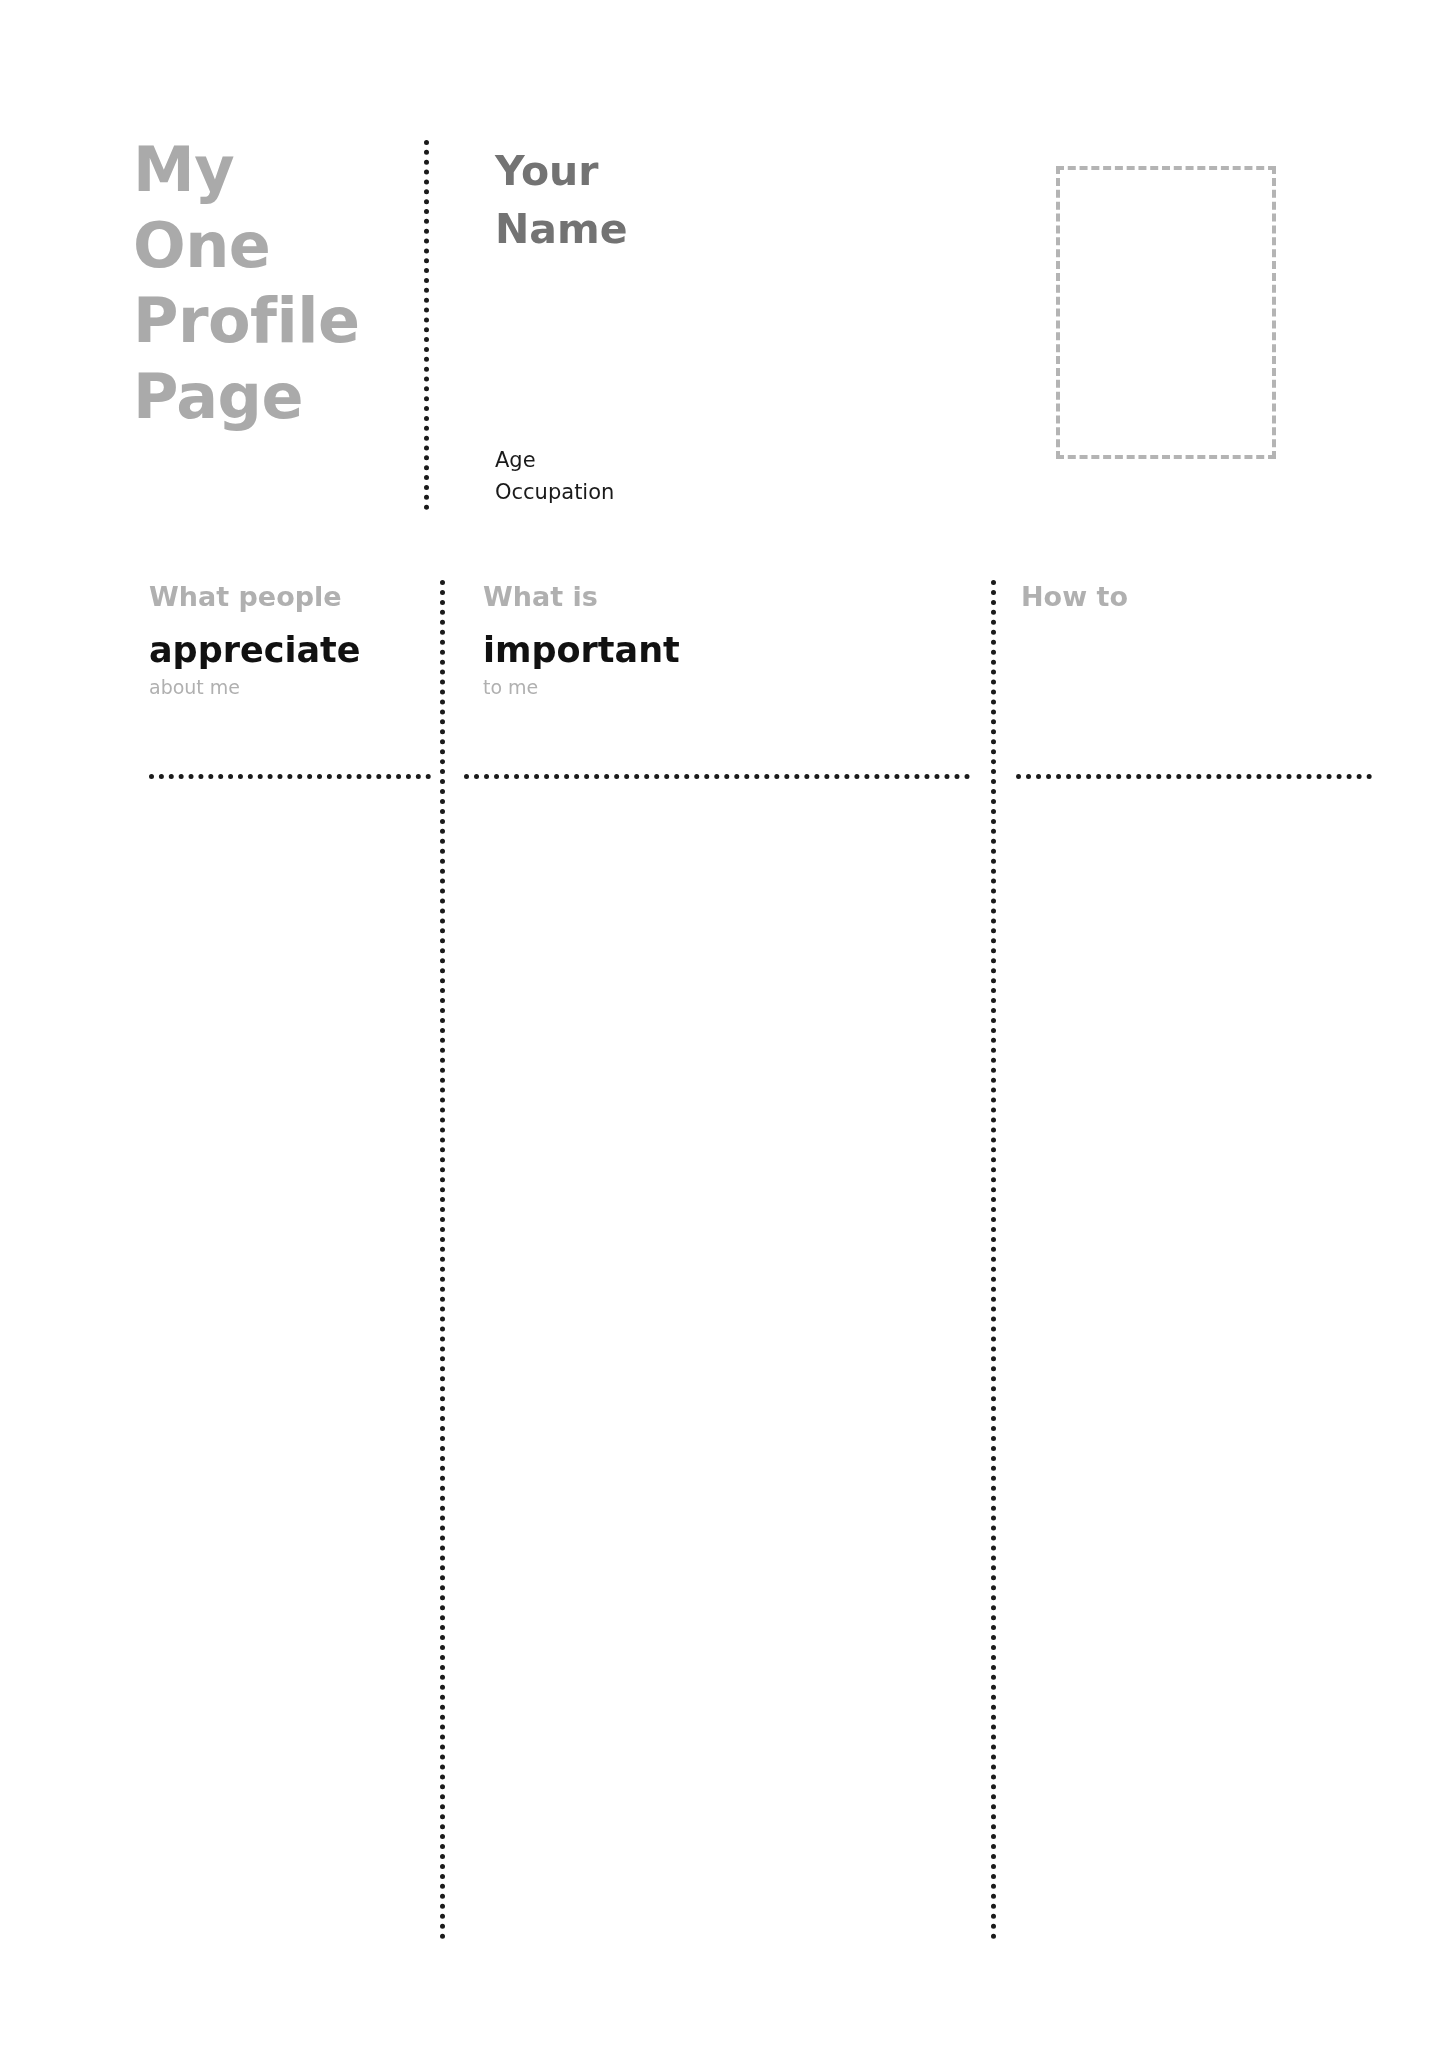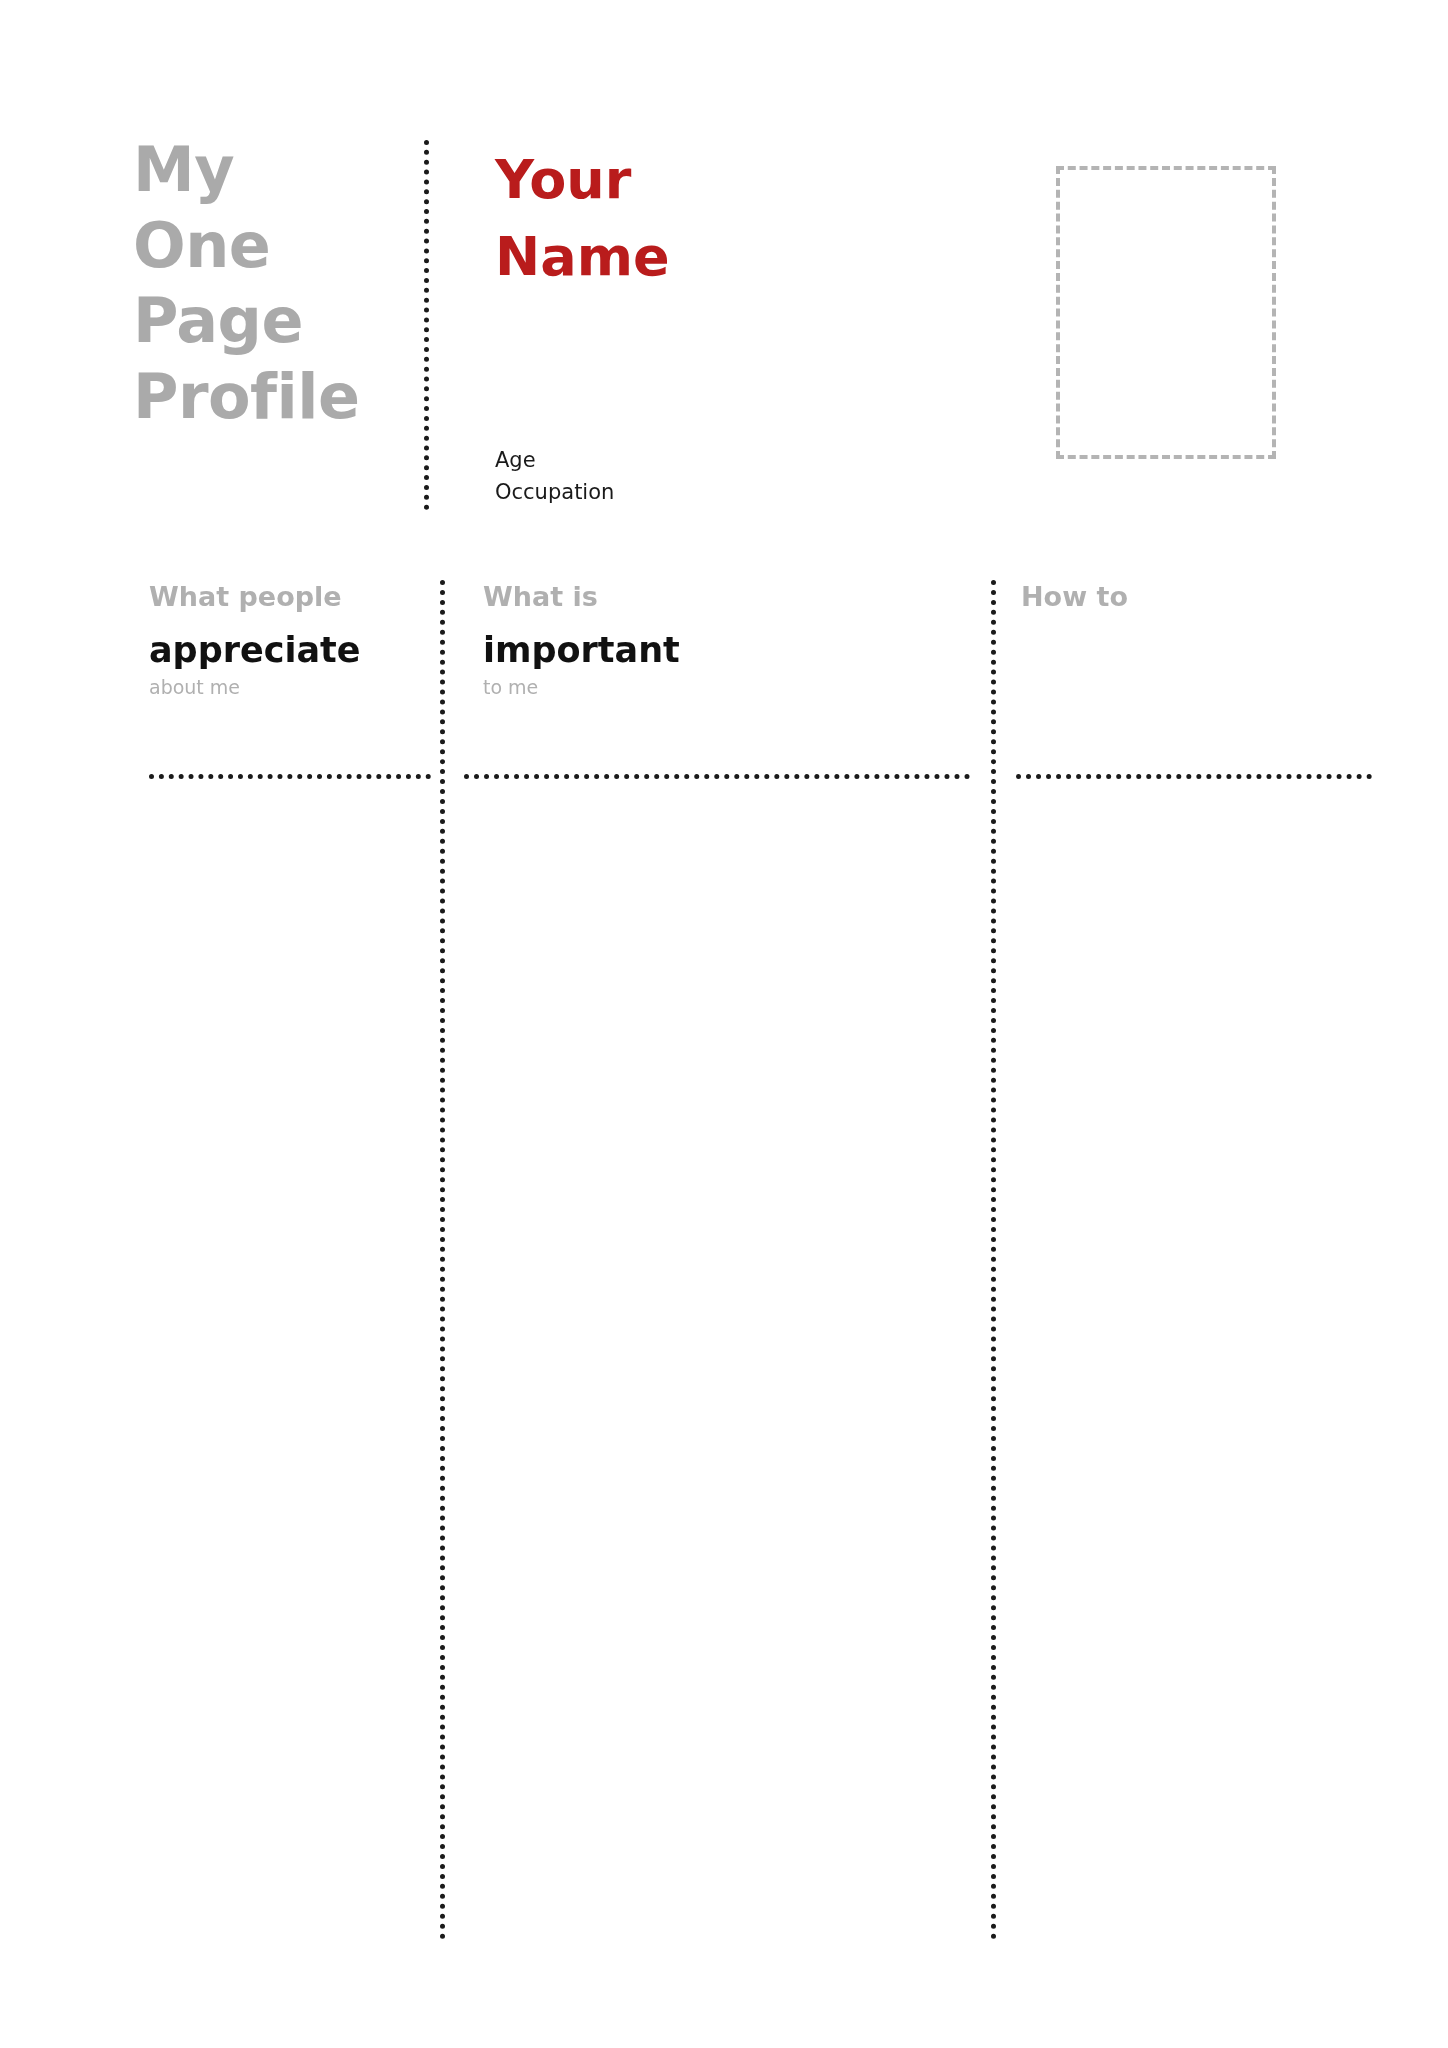--- a/index.html
+++ b/index.html
@@ -57,23 +57,23 @@
     border-left: 5px dotted #1a1a1a;
   }
 
   .name-block {
     position: absolute;
     left: 495px;
     top: 142px;
     width: 320px;
   }
   .name-line {
-    color: #b91c1c;
-    font-weight: bold;
-    font-size: 54px;
+    color: #737373;
+    font-weight: bold;
+    font-size: 41px;
     line-height: 1.42;
   }
 
   .meta-block {
     position: absolute;
     left: 495px;
     top: 445px;
   }
   .meta-line {
     color: #1a1a1a;
@@ -161,22 +161,22 @@
 </head>
 <body>
 
 <div class="page">
 
   <div class="header">
 
     <div class="title-block">
       <div class="title-line">My</div>
       <div class="title-line">One</div>
+      <div class="title-line">Profile</div>
       <div class="title-line">Page</div>
-      <div class="title-line">Profile</div>
     </div>
 
     <div class="header-divider"></div>
 
     <div class="name-block">
       <div class="name-line">Your</div>
       <div class="name-line">Name</div>
     </div>
 
     <div class="meta-block">

